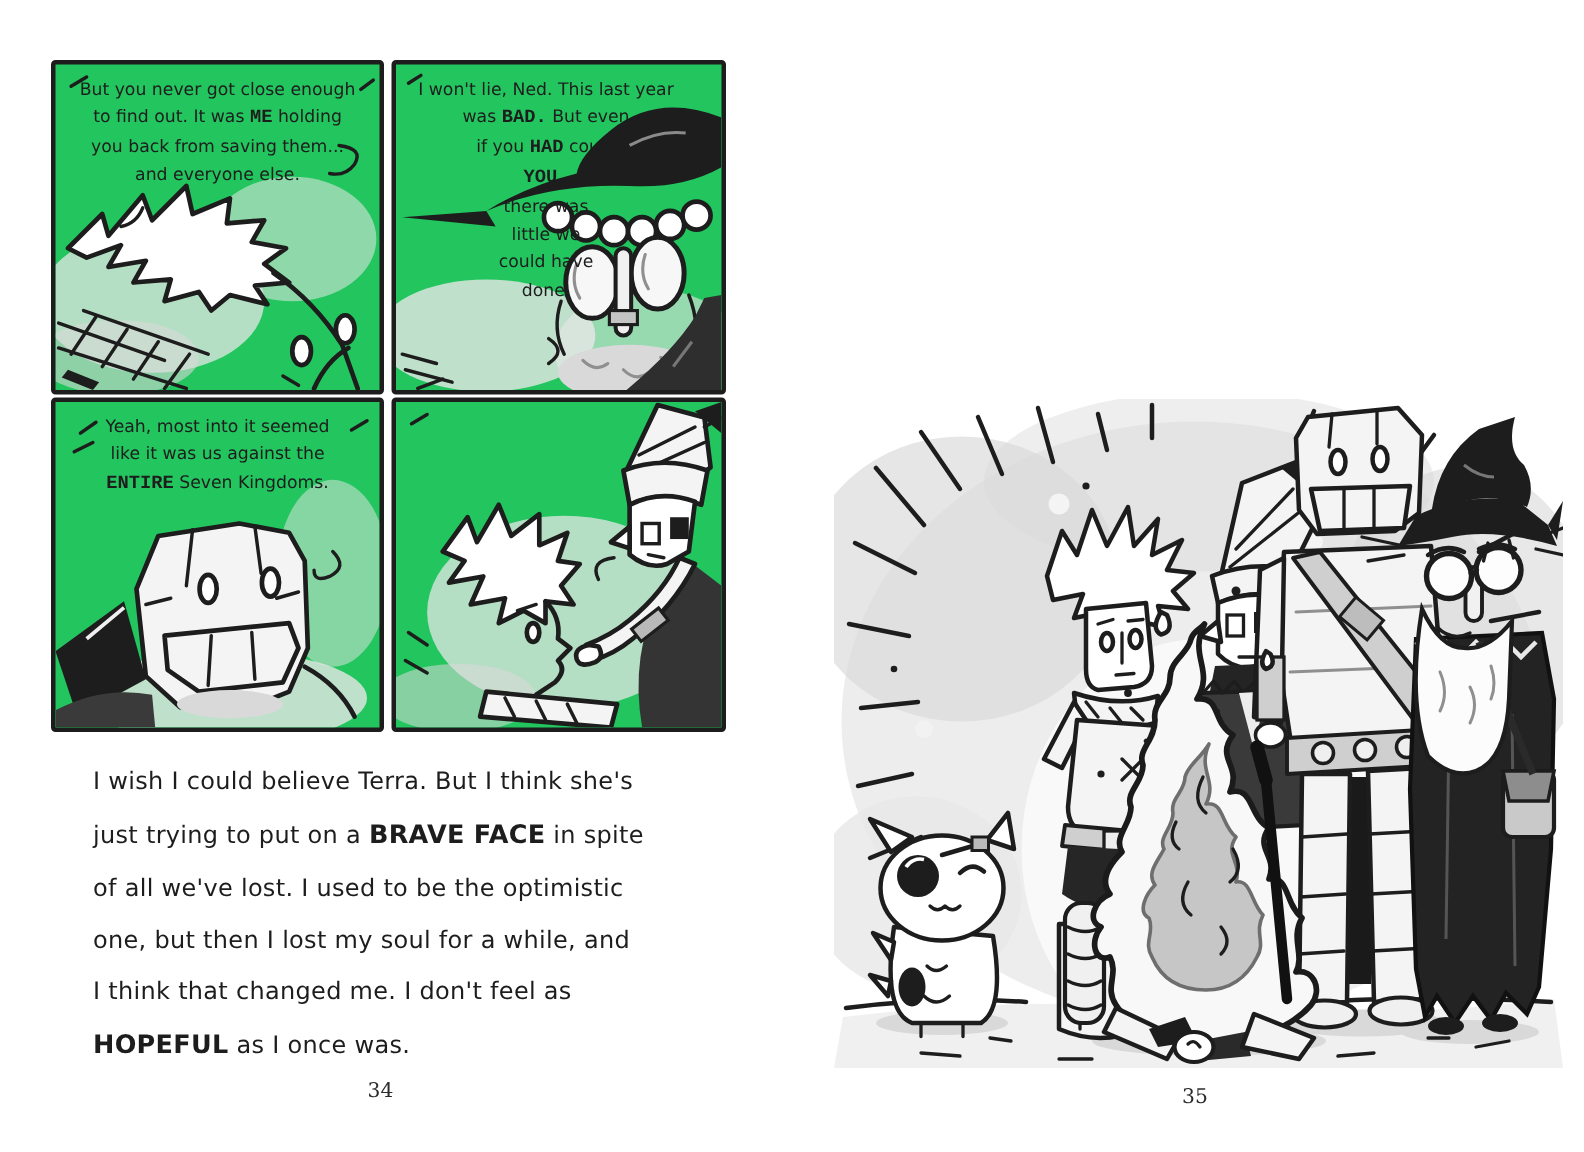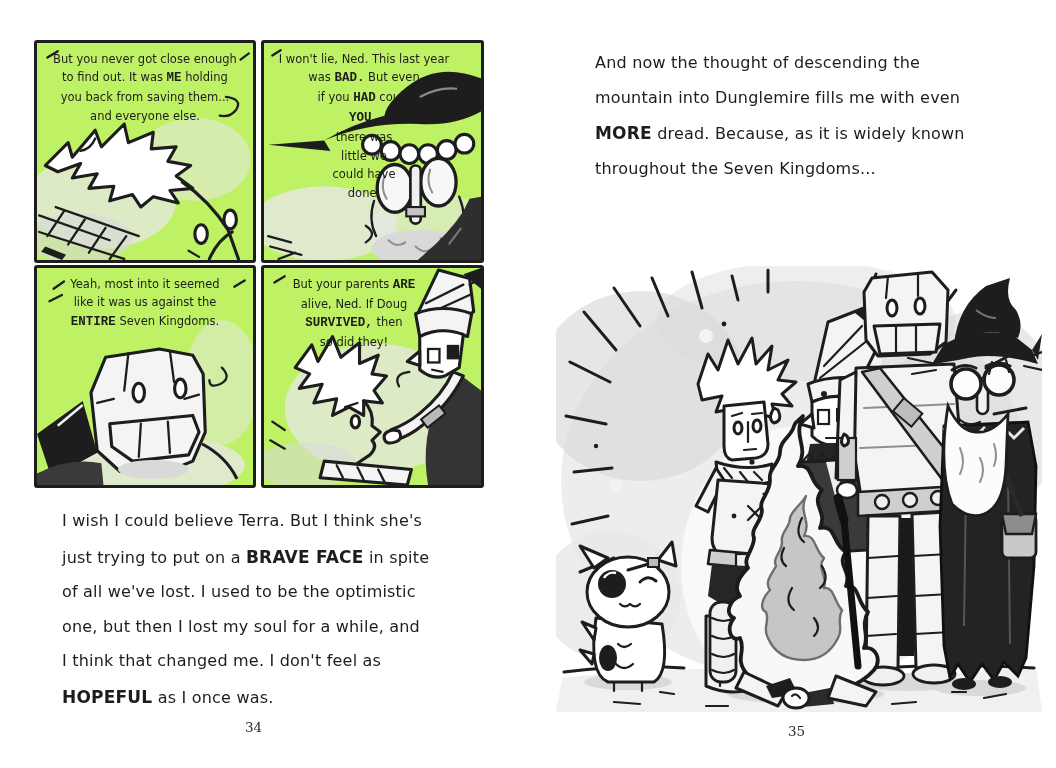--- a/index.html
+++ b/index.html
@@ -1,19 +1,19 @@
 <!DOCTYPE html>
 <html><head>
 <meta charset="utf-8">
 <style>
   html,body{margin:0;padding:0;background:#ffffff;}
   .spread{position:relative;width:1056px;height:768px;background:#ffffff;
           font-family:"DejaVu Sans",sans-serif;color:#1d1d1d;overflow:hidden;}
   .page{position:absolute;inset:0;}
-  .panel{position:absolute;border:3px solid #1d1d1d;border-radius:3px;background:#bef264;overflow:hidden;}
+  .panel{position:absolute;border:3px solid #1d1d1d;border-radius:3px;background:#22c55e;overflow:hidden;}
   .panel svg{position:absolute;left:0;top:0;width:100%;height:100%;}
   .speech{position:absolute;top:7px;left:6px;right:6px;text-align:center;
           font-size:11.5px;line-height:1.6;white-space:pre-line;z-index:2;}
   .speech .b{font-weight:bold;font-size:12.5px;font-family:Liberation Mono, monospace;}
   .sp2{left:4px;right:auto;width:192px;}
   .sp4{left:4px;right:auto;width:172px;}
   .diary{position:absolute;white-space:pre-line;font-size:16px;line-height:2.16;letter-spacing:.2px;}
   .diary .b{font-weight:bold;font-size:17px;}
   #diaryL{left:62px;top:504px;width:436px;}
   #parR{left:595px;top:46px;width:440px;}
@@ -195,40 +195,32 @@
           <rect x="152" y="138" width="22" height="10" transform="rotate(-38 163 143)" fill="#b9b9b9" stroke="#1d1d1d" stroke-width="2"></rect>
           <path class="fw" d="M124,156 q-10,2 -8,9 q2,6 12,2 q6,-3 2,-10 Z" stroke-width="2.2"></path>
         </g>
         <g>
           <path class="s2" d="M140,100 q-16,2 -10,14"></path>
           <path class="s2" d="M8,148 l12,8"></path>
             <path class="s2" d="M6,166 l14,8"></path>
           <path class="s2" d="M10,14 l10,-6"></path>
         </g>
       </svg>
-      <div class="speech sp4"><span>But your parents </span><span class="b">ARE</span><span>
-alive, Ned. If Doug
-</span><span class="b">SURVIVED,</span><span> then
-so did they!</span></div>
     </div>
 
     <div class="diary" id="diaryL"><span>I wish I could believe Terra. But I think she's
 just trying to put on a </span><span class="b">BRAVE FACE</span><span> in spite
 of all we've lost. I used to be the optimistic
 one, but then I lost my soul for a while, and
 I think that changed me. I don't feel as
 </span><span class="b">HOPEFUL</span><span> as I once was.</span></div>
     <div class="pagenum" id="pnL">34</div>
   </div>
 
   <div class="page">
-    <div class="diary" id="parR"><span>And now the thought of descending the
-mountain into Dunglemire fills me with even
-</span><span class="b">MORE</span><span> dread. Because, as it is widely known
-throughout the Seven Kingdoms...</span></div>
 
     <svg class="illo" viewBox="0 0 486 446">
 
       <g>
         <ellipse class="wash" cx="240" cy="215" rx="235" ry="200" opacity=".75"></ellipse>
         <ellipse class="wash2" cx="85" cy="120" rx="105" ry="95" opacity=".65"></ellipse>
         <ellipse class="wash2" cx="420" cy="150" rx="85" ry="105" opacity=".6"></ellipse>
         <ellipse class="wash2" cx="250" cy="55" rx="150" ry="60" opacity=".45"></ellipse>
         <ellipse class="wash" cx="55" cy="330" rx="70" ry="65" opacity=".8"></ellipse>
         <ellipse cx="245" cy="300" rx="120" ry="140" fill="#fafafa" opacity=".85"></ellipse>

